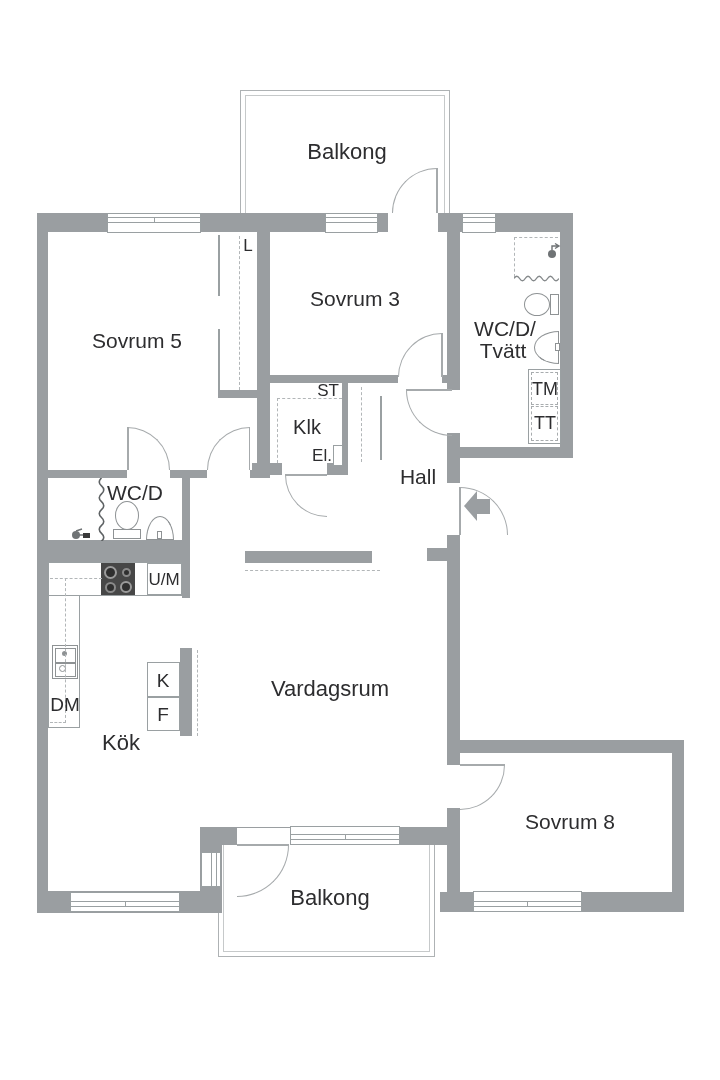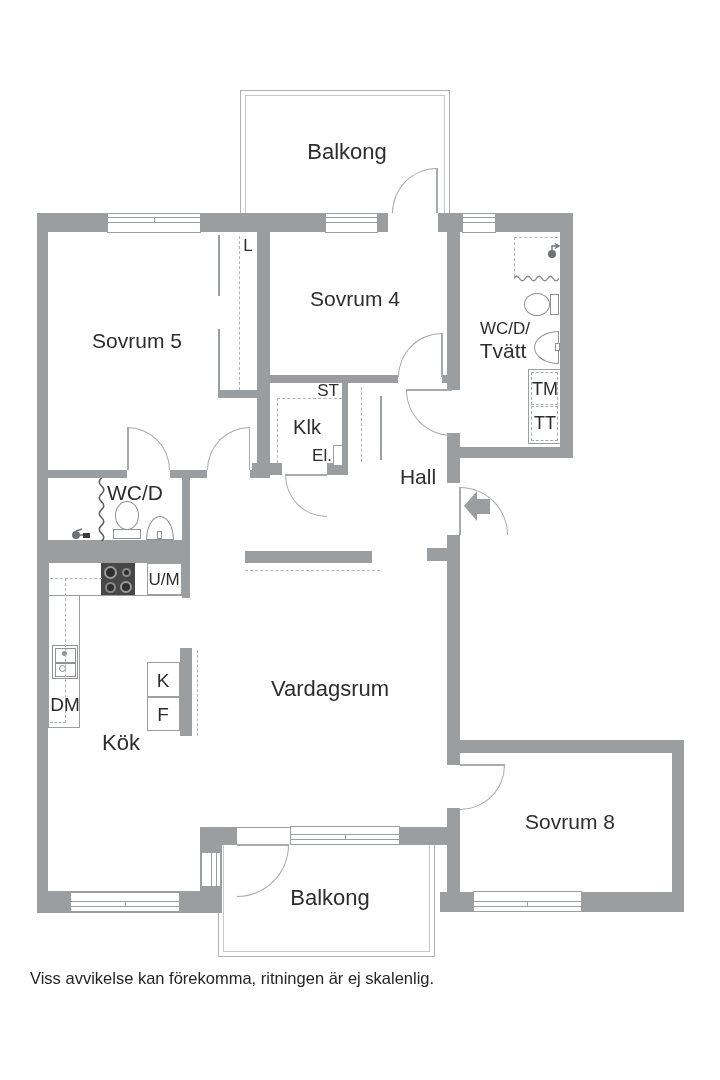--- a/index.html
+++ b/index.html
@@ -187,35 +187,34 @@
   <div class="wl" style="left:218px;top:235px;width:2px;height:61px;"></div>
   <div class="wl" style="left:218px;top:329px;width:2px;height:61px;"></div>
   <div class="dv" style="left:361px;top:387px;height:75px;"></div>
   <div class="wl" style="left:380px;top:396px;width:2px;height:64px;"></div>
   <div class="dv" style="left:277px;top:398px;height:65px;"></div>
   <div class="dh" style="left:277px;top:398px;width:65px;"></div>
   <div class="fx" style="left:333px;top:445px;width:10px;height:21px;border-color:#9aa0a2;"></div>
 
   <div class="lbl" style="left:347px;top:152px;font-size:22px;">Balkong</div>
   <div class="lbl" style="left:137px;top:340px;font-size:21px;">Sovrum 5</div>
-  <div class="lbl" style="left:355px;top:298px;font-size:21px;">Sovrum 4</div>
-  <div class="lbl" style="left:505px;top:328px;font-size:17px;">WC/D/</div>
+  <div class="lbl" style="left:355px;top:298px;font-size:21px;">Sovrum 3</div>
+  <div class="lbl" style="left:505px;top:328px;font-size:21px;">WC/D/</div>
   <div class="lbl" style="left:503px;top:350px;font-size:21px;">Tvätt</div>
   <div class="lbl" style="left:307px;top:427px;font-size:20px;">Klk</div>
   <div class="lbl" style="left:322px;top:455px;font-size:17px;">El.</div>
   <div class="lbl" style="left:328px;top:390px;font-size:17px;">ST</div>
   <div class="lbl" style="left:248px;top:245px;font-size:17px;">L</div>
   <div class="lbl" style="left:545px;top:389px;font-size:18px;">TM</div>
   <div class="lbl" style="left:545px;top:423px;font-size:18px;">TT</div>
   <div class="lbl" style="left:418px;top:476px;font-size:21px;">Hall</div>
   <div class="lbl" style="left:135px;top:492px;font-size:21px;">WC/D</div>
   <div class="lbl" style="left:164px;top:579px;font-size:17px;">U/M</div>
   <div class="lbl" style="left:65px;top:704px;font-size:19px;">DM</div>
   <div class="lbl" style="left:163px;top:680px;font-size:19px;">K</div>
   <div class="lbl" style="left:163px;top:714px;font-size:19px;">F</div>
   <div class="lbl" style="left:121px;top:743px;font-size:22px;">Kök</div>
   <div class="lbl" style="left:330px;top:689px;font-size:22px;">Vardagsrum</div>
   <div class="lbl" style="left:570px;top:821px;font-size:21px;">Sovrum 8</div>
   <div class="lbl" style="left:330px;top:898px;font-size:22px;">Balkong</div>
 
-  <div class="footer" style="left:30px;top:969px;font-size:16.5px;">Viss avvikelse kan förekomma, ritningen är ej skalenlig.</div>
 
 </div>
 
 </body></html>

